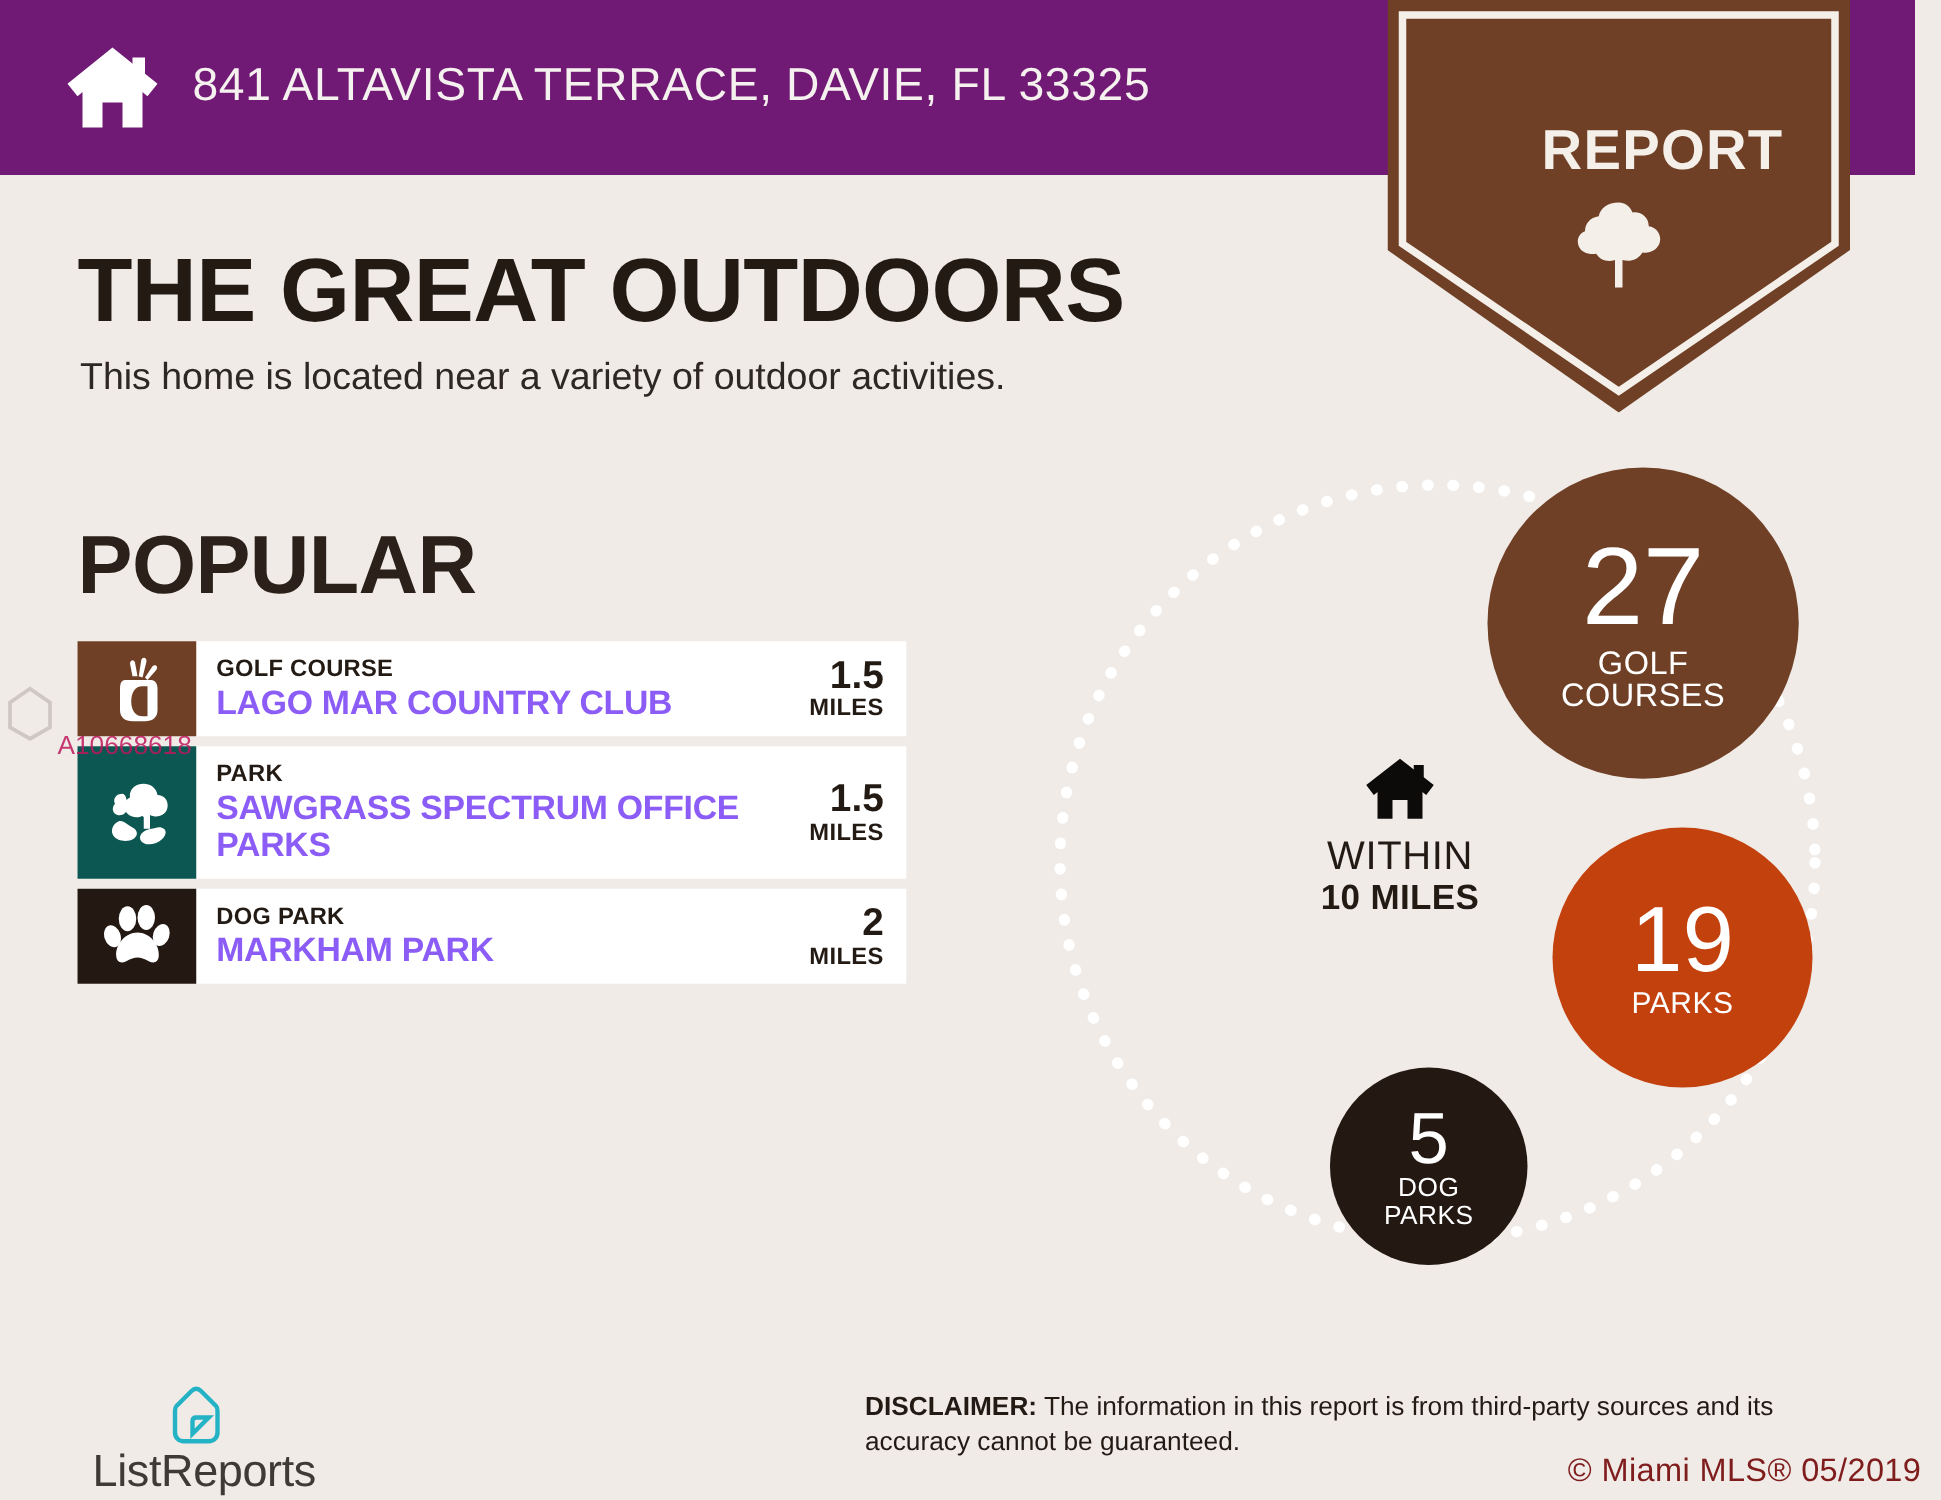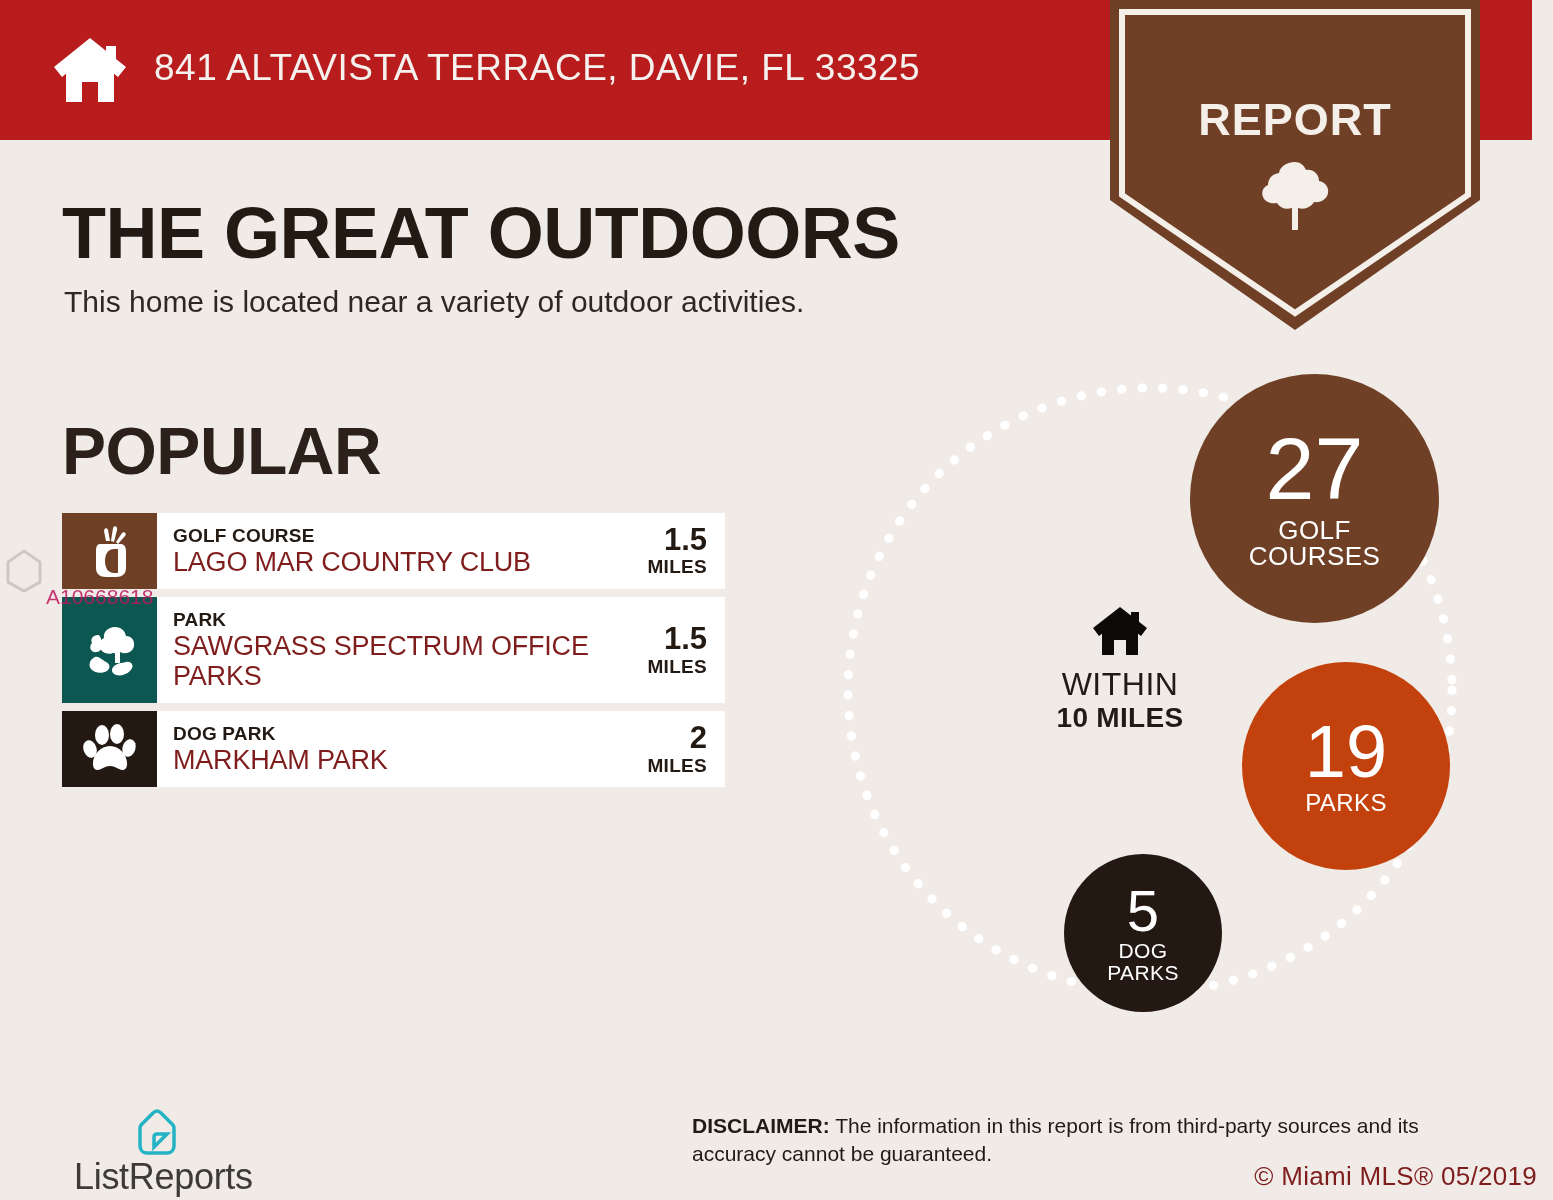--- a/index.html
+++ b/index.html
@@ -14,21 +14,21 @@
     overflow: hidden;
     position: relative;
   }
 
   
   #header-bar {
     position: absolute;
     left: 0; top: 0;
     width: 1532px;
     height: 140px;
-    background: #b91c1c;
+    background: #701a75;
     z-index: 5;
   }
   #header-home-icon {
     position: absolute;
     left: 52px; top: 36px;
     width: 76px; height: 68px;
   }
   #header-address {
     position: absolute;
     left: 154px; top: 47px;
@@ -50,21 +50,21 @@
   }
   #badge-title1, #badge-title2 {
     position: absolute;
     width: 370px;
     text-align: center;
     color: #f4efe9;
     font-weight: 400;
     letter-spacing: 1px;
   }
   #badge-title1 { top: 44px; font-size: 45px; }
-  #badge-title2 { top: 94px; font-size: 45px; font-weight: bold; }
+  #badge-title2 { top: 94px; font-size: 45px; font-weight: bold; padding-left: 35px; }
   #badge-tree {
     position: absolute;
     left: 50%;
     margin-left: -35px;
     top: 160px;
     width: 70px; height: 72px;
   }
 
   
   #title-great-outdoors {
@@ -120,22 +120,22 @@
   }
   .poi-cat {
     font-size: 19px;
     font-weight: bold;
     color: #231a14;
     letter-spacing: 0.2px;
     line-height: 1.15;
   }
   .poi-name {
     font-size: 27px;
-    font-weight: normal;
-    color: #7f1d1d;
+    font-weight: bold;
+    color: #8b5cf6;
     letter-spacing: -0.2px;
     line-height: 1.12;
   }
   .poi-dist {
     flex: 0 0 98px;
     padding-right: 18px;
     display: flex;
     flex-direction: column;
     justify-content: center;
     align-items: flex-end;

